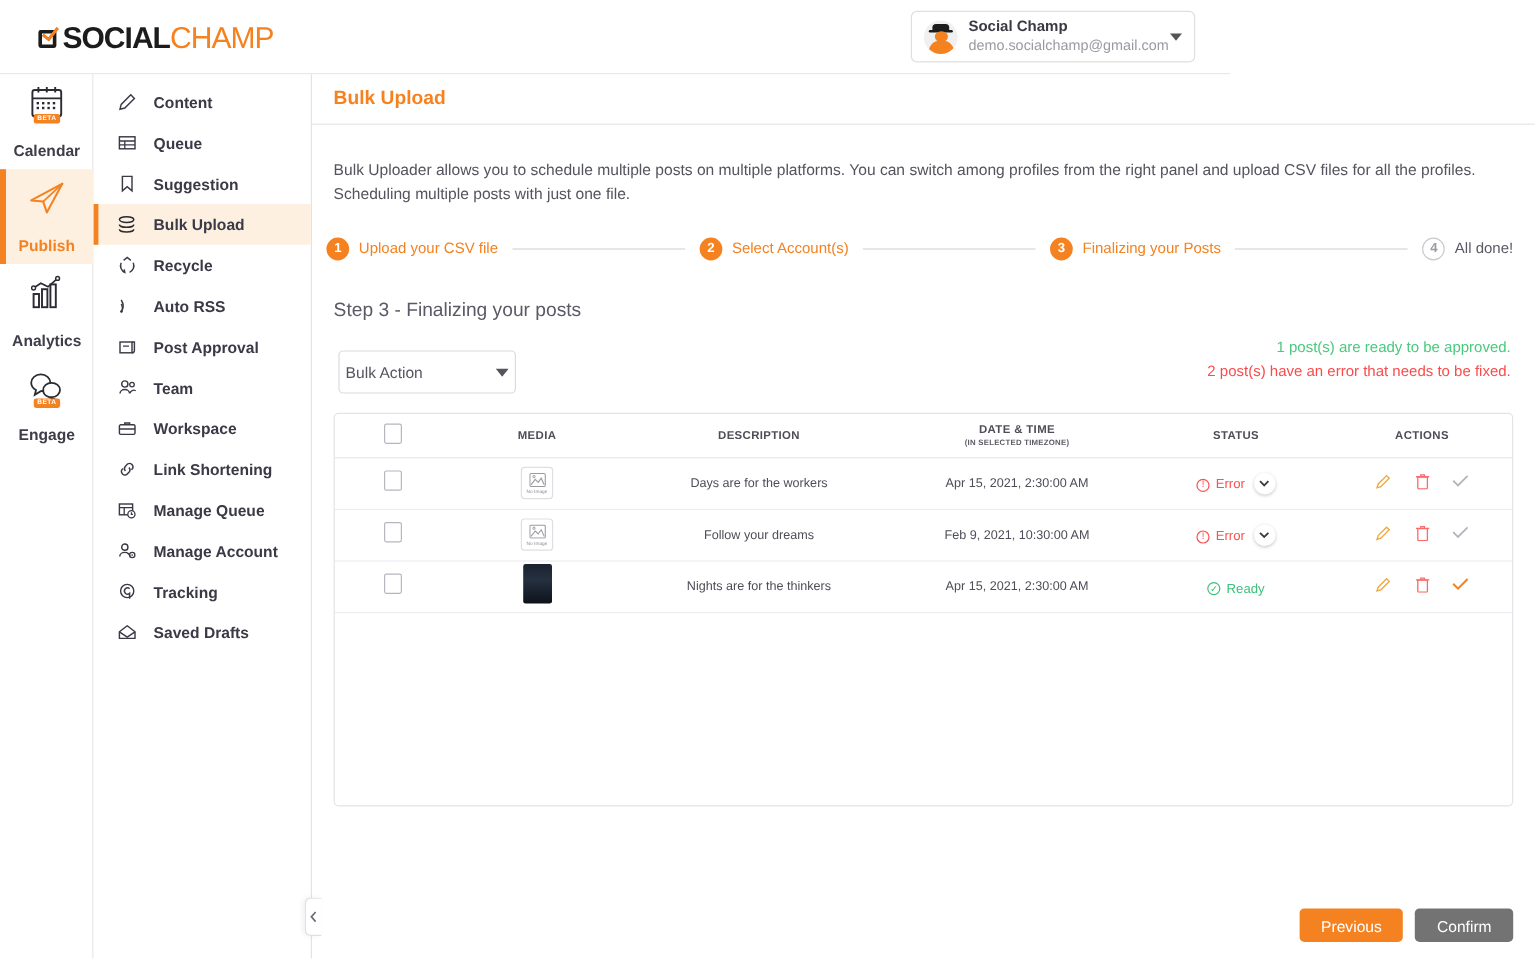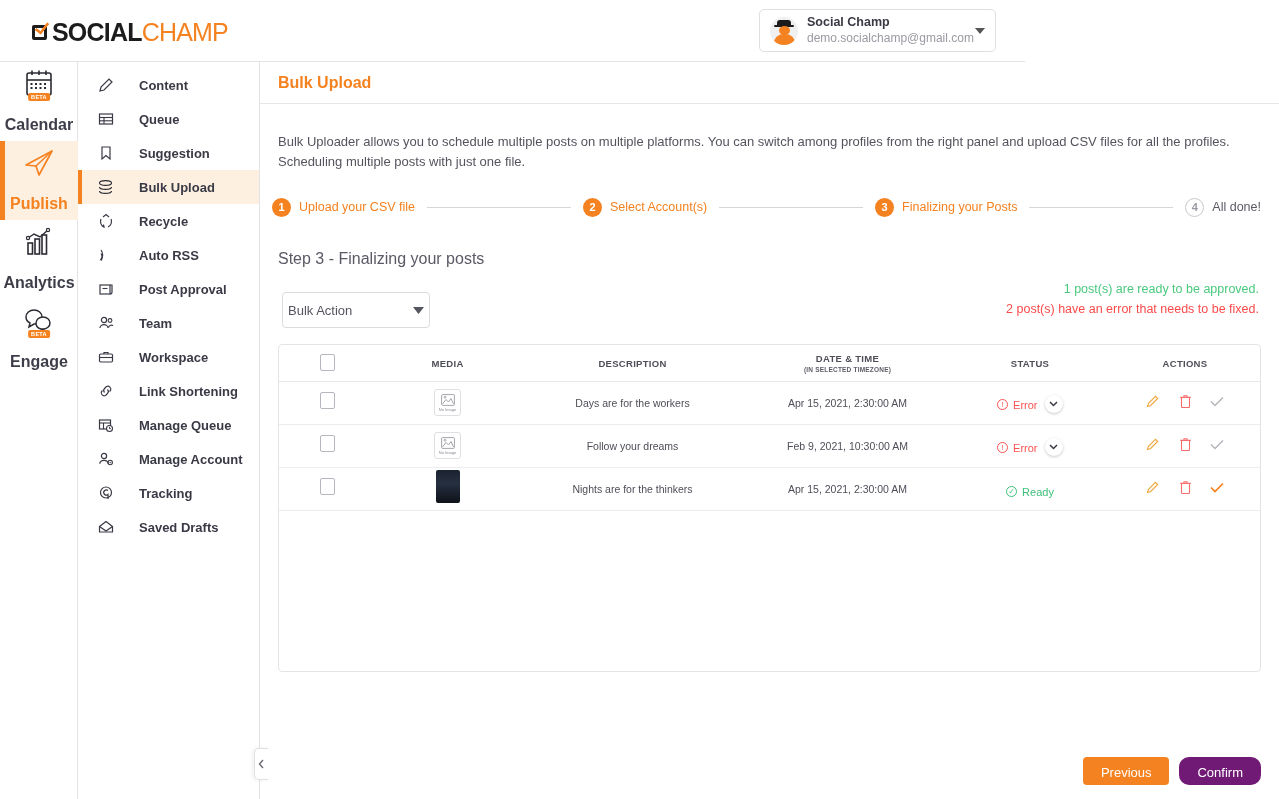--- a/index.html
+++ b/index.html
@@ -52,21 +52,21 @@
   
   .rail {
     position: absolute; left: 0; top: 62px; width: 78px; height: 737px;
     background: #fff; border-right: 1px solid #e3e3e3;
   }
   .rail-item {
     position: relative; width: 78px; height: 79px;
     display: flex; flex-direction: column; align-items: center; justify-content: center;
     cursor: pointer;
   }
-  .rail-item .rlabel { font-size: 16px; font-weight: bold; color: #3e3e4a; margin-top: 16px; }
+  .rail-item .rlabel { font-size: 13px; font-weight: bold; color: #3e3e4a; margin-top: 16px; }
   .rail-item.active { background: #fdf0e0; }
   .rail-item.active .rlabel { color: #f58220; }
   .rail-item.active::before {
     content:""; position:absolute; left:0; top:0; width:5px; height:79px; background:#f58220;
   }
   .rail-ico { width: 34px; height: 31px; position: relative; }
   .beta-badge {
     position: absolute; left: 50%; bottom: -1px; transform: translateX(-50%);
     background:#f58220; color:#fff; font-size:5.5px; font-weight:bold;
     padding:1px 3px; border-radius:2px; letter-spacing:.3px;
@@ -78,21 +78,21 @@
     background: #fff; border-right: 1px solid #e3e3e3;
   }
   .menu-add {
     height: 44px; display:flex; align-items:center; justify-content:center;
     border-bottom: 1px solid #e8e8e8; cursor: pointer; gap: 8px;
   }
   .menu-add .t { font-size: 13px; color:#3e3e4a; }
   .menu-list { padding-top: 6px; }
   .menu-item {
     position: relative; height: 34px; display:flex; align-items:center;
-    padding-left: 19px; cursor: pointer; gap: 25px;
+    padding-left: 19px; cursor: pointer; gap: 14px;
   }
   .menu-item .mlabel { font-size: 13px; font-weight: bold; color:#3a3a46; }
   .menu-item.active { background:#fdf0e0; }
   .menu-item.active::before{ content:""; position:absolute; left:0; top:0; width:4px; height:34px; background:#f58220;}
   .mi { width:17px; height:17px; flex:0 0 17px; display:flex; align-items:center; justify-content:center;}
 
   
   .main { position: absolute; left: 260px; top: 62px; width: 1019px; height: 737px; background:#fff; }
   .main-head { height: 42px; border-bottom: 1px solid #e6e6e6; display:flex; align-items:center; padding-left:18px;}
   .main-title { font-size: 16px; font-weight: bold; color:#f58220; }
@@ -163,21 +163,21 @@
     box-shadow:0 1px 3px rgba(0,0,0,.22); display:inline-flex;align-items:center;justify-content:center;
     margin-left:3px; cursor:pointer;
   }
   .acts { display:inline-flex; align-items:center; gap:18px; }
   .act { cursor:pointer; display:inline-flex; align-items:center; justify-content:center; width:14px;height:16px;}
 
   
   .btnbar { position:absolute; right:18px; bottom:14px; display:flex; gap:10px; }
   .btn { height:28px; border-radius:4px; font-size:13px; color:#fff; border:none; cursor:pointer; padding:8px 18px;}
   .btn-prev { background:#f58220; }
-  .btn-conf { background:#701a75; cursor:default;border-radius:10px; }
+  .btn-conf { background:#737373; cursor:default; }
 
   .collapse-tab {
     position:absolute; left:254px; top:748px; width:14px; height:32px;
     background:#fff; border:1px solid #e0e0e4; border-right:none;
     border-radius:5px 0 0 5px; box-shadow:-2px 0 4px rgba(0,0,0,.06);
     display:flex; align-items:center; justify-content:center; cursor:pointer; z-index:5;
   }
   svg { display:block; }
 </style>
 </head>

